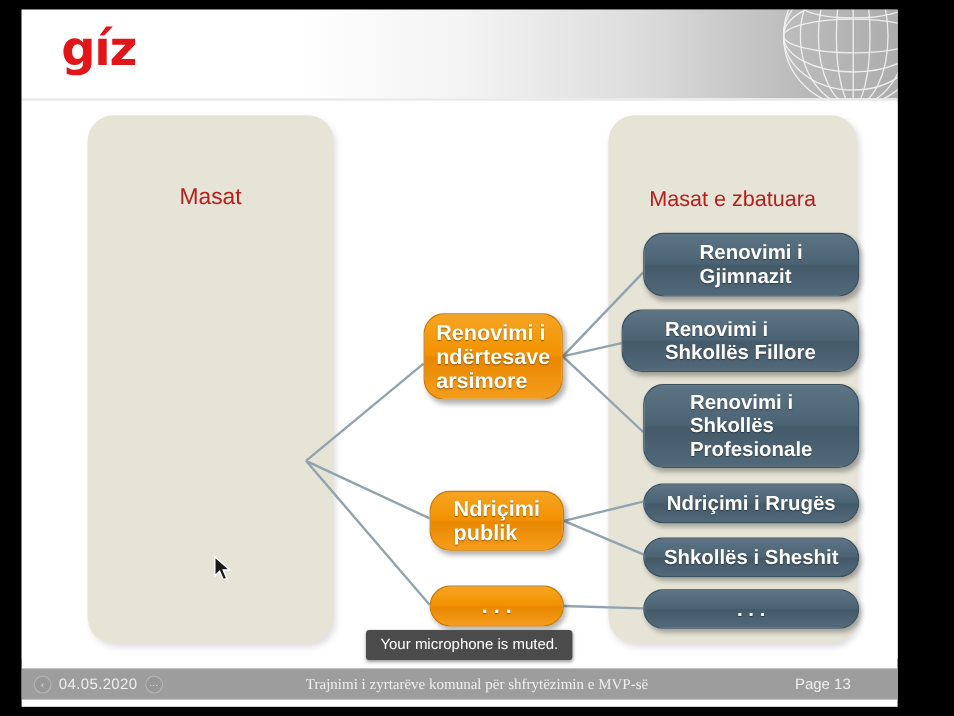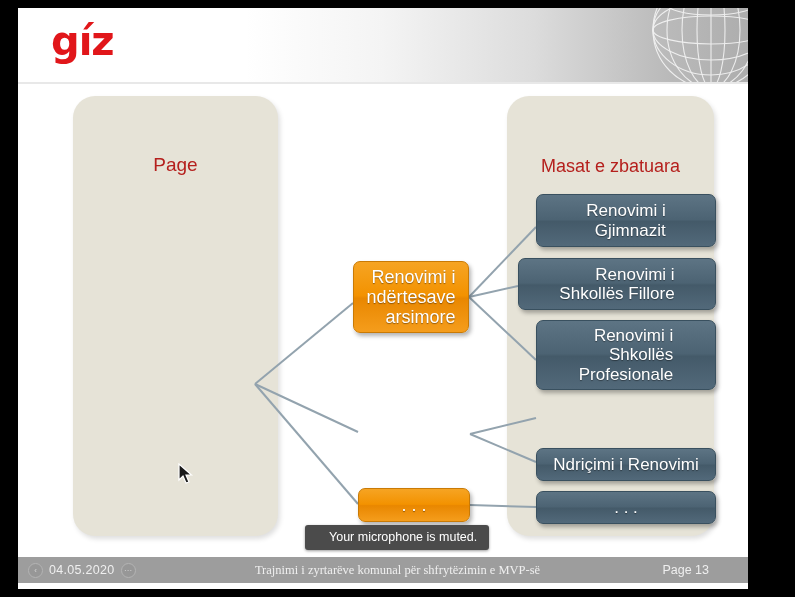--- a/index.html
+++ b/index.html
@@ -105,26 +105,27 @@
     width: 759px; height: 465px;
     pointer-events: none;
   }
 
   
   .node {
     position: absolute;
     display: flex;
     align-items: center;
     justify-content: center;
-    text-align: right;
+    text-align: left;
     color: #ffffff;
-    border-radius: 7px;
+    border-radius: 17px;
     line-height: 1.12;
     text-shadow: 0 1px 1px rgba(0,0,0,.4);
     box-shadow: 2px 3px 4px rgba(0,0,0,.3);
+    font-weight: bold;
   }
 
   .node.red {
     background: linear-gradient(to bottom, #e8342c 0%, #de1f18 48%, #c9140e 52%, #d62b22 100%);
     border: 1px solid #a81410;
     font-size: 21px;
   }
   .node.orange {
     background: linear-gradient(to bottom, #f6a423 0%, #f39200 48%, #e98700 52%, #f59d1c 100%);
     border: 1px solid #c97a05;
@@ -154,21 +155,21 @@
     position: absolute;
     left: 160px; top: 379px;
     width: 16px; height: 22px;
     pointer-events: none;
   }
 
   
   #mic-tooltip {
     position: absolute;
     left: 287px; top: 441px;
-    padding: 5px 12px 6px 24px;
+    padding: 5px 12px 6px 12px;
     background: #4b4b4b;
     color: #ffffff;
     font-size: 12.5px;
     border-radius: 3px;
     box-shadow: 0 1px 3px rgba(0,0,0,.4);
     white-space: nowrap;
   }
 
   
   #footer {
@@ -226,21 +227,21 @@
           <ellipse cx="64" cy="22" rx="44" ry="11"></ellipse>
           <ellipse cx="64" cy="8" rx="28" ry="7"></ellipse>
         </g>
       </svg>
     </div>
     <div id="header-rule"></div>
 
     <div id="canvas">
 
       <div class="panel" id="panel-1">
-        <div class="panel-title">Page</div>
+        <div class="panel-title">Masat</div>
       </div>
       <div class="panel" id="panel-3">
         <div class="panel-title" style="white-space:pre-line">Masat e zbatuara</div>
       </div>
 
       <svg id="links" viewBox="0 0 759 465">
         <g stroke="#93a3ae" stroke-width="2" fill="none">
           <line x1="237" y1="300" x2="335" y2="219"></line>
           <line x1="237" y1="300" x2="340" y2="348"></line>
           <line x1="237" y1="300" x2="340" y2="420"></line>
@@ -252,30 +253,33 @@
           <line x1="452" y1="350" x2="518" y2="334"></line>
           <line x1="452" y1="350" x2="518" y2="378"></line>
           <line x1="452" y1="421" x2="518" y2="423"></line>
         </g>
       </svg>
 
 
       <div class="node orange" id="node-reno-bldg" style="white-space:pre-line">Renovimi i
 ndërtesave
 arsimore</div>
+      <div class="node orange" id="node-lighting" style="white-space:pre-line">Ndriçimi
+publik</div>
       <div class="node orange" id="node-more-mid">. . .</div>
 
       <div class="node slate" id="node-gjimnaz" style="white-space:pre-line">Renovimi i
 Gjimnazit</div>
       <div class="node slate" id="node-fillore" style="white-space:pre-line">Renovimi i
 Shkollës Fillore</div>
       <div class="node slate" id="node-profesion" style="white-space:pre-line">Renovimi i
 Shkollës
 Profesionale</div>
-      <div class="node slate" id="node-sheshit">Ndriçimi i Renovimi</div>
+      <div class="node slate" id="node-rruges">Ndriçimi i Rrugës</div>
+      <div class="node slate" id="node-sheshit">Shkollës i Sheshit</div>
       <div class="node slate" id="node-more-right">. . .</div>
 
       <svg id="cursor" viewBox="0 0 16 22">
         <path d="M1 1 L1 17 L5 13 L8 20 L11 19 L8 12 L13.5 12 Z" fill="#1a1a1a" stroke="#ffffff" stroke-width="1.2"></path>
       </svg>
 
       <div id="mic-tooltip">Your microphone is muted.</div>
     </div>
 
     <div id="footer">

